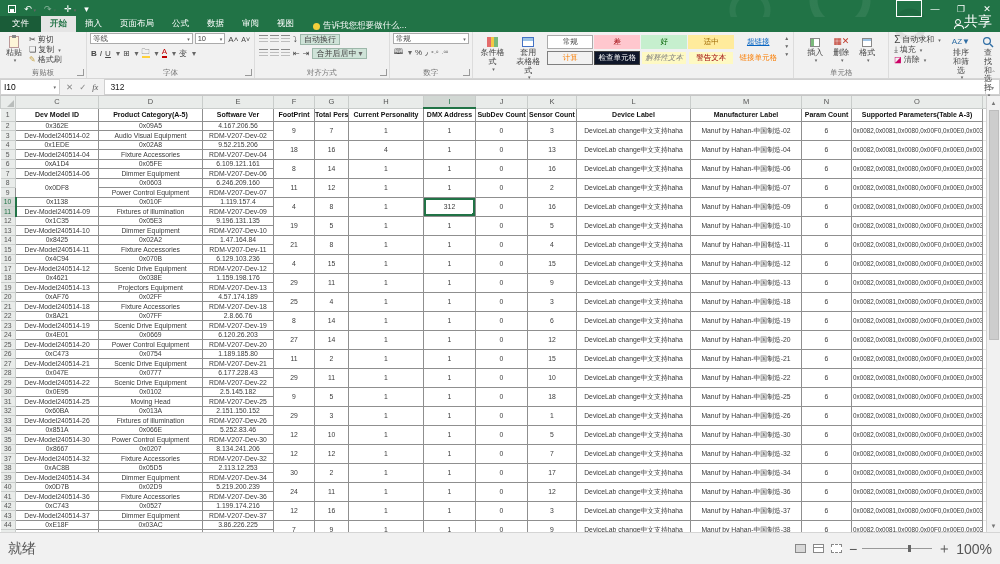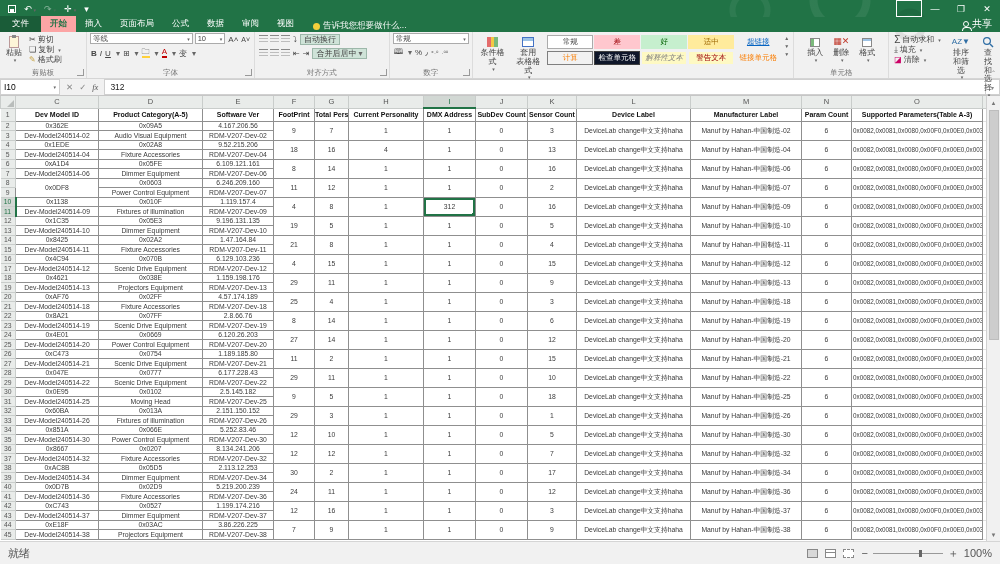--- a/index.html
+++ b/index.html
@@ -20,24 +20,24 @@
   .dim { opacity:.45; }
   .title-text { position:absolute; left:0; right:0; text-align:center; font-size:9px; pointer-events:none; }
   .winbtns { margin-left:auto; display:flex; align-items:center; height:100%; z-index:2; }
   .winbtns span { width:26px; height:100%; display:flex; align-items:center; justify-content:center; font-size:9px; cursor:pointer; }
   .ribbonopt { width:10px; height:7px; border:1px solid #fff; display:inline-block; }
 
   
   .tabrow { height:15px; background:#217346; display:flex; align-items:flex-end; flex:0 0 auto; position:relative; }
   .rtab { color:#fff; font-size:8.5px; padding:2px 9px 2px; cursor:pointer; }
   .rtab.file { background:#1a5c38; padding:2px 12px; }
-  .rtab.active { background:#fca5a5; color:#217346; font-weight:bold; }
+  .rtab.active { background:#e5e5e5; color:#217346; font-weight:bold; }
   .tellme { color:#fff; font-size:8.5px; display:flex; align-items:center; gap:3px; margin-left:10px; opacity:.95; cursor:pointer; }
   .bulb { width:7px; height:7px; border-radius:50%; background:#ffd43b; display:inline-block; }
-  .share { position:absolute; right:8px; bottom:1px; color:#fff; font-size:10px; display:flex; gap:3px; align-items:center; cursor:pointer; }
+  .share { position:absolute; right:8px; bottom:1px; color:#fff; font-size:14px; display:flex; gap:3px; align-items:center; cursor:pointer; }
   .person { width:6px; height:6px; border-radius:50%; border:1px solid #fff; display:inline-block; position:relative; }
   .person::after { content:""; position:absolute; top:5px; left:-2px; width:8px; height:3px; border:1px solid #fff; border-bottom:none; border-radius:4px 4px 0 0; }
 
   
   .ribbon { height:47px; background:#f1f1f1; border-bottom:1px solid #d5d5d5; display:flex; flex:0 0 auto; font-size:8px; color:#444; }
   .rgroup { display:flex; flex-direction:column; border-right:1px solid #dcdcdc; padding:1px 3px 0; position:relative; }
   .rgroup-body { flex:1; display:flex; align-items:flex-start; gap:2px; }
   .rgroup-label { height:11px; text-align:center; font-size:7.5px; color:#777; display:flex; align-items:center; justify-content:center; gap:4px; }
   .launcher { width:7px; height:7px; border:1px solid #999; border-top:none; border-left:none; font-size:5px; color:#999; position:absolute; right:2px; bottom:2px; cursor:pointer; }
   .bigbtn { display:flex; flex-direction:column; align-items:center; justify-content:flex-start; padding:2px 3px; cursor:pointer; text-align:center; line-height:1.1; }
@@ -98,21 +98,21 @@
   
   .sheetbar { height:15px; background:#f1f1f1; border-top:1px solid #c6c6c6; display:flex; align-items:stretch; flex:0 0 auto; font-size:8.5px; position:relative; }
   .tabnav { display:flex; align-items:center; gap:4px; padding:0 6px; color:#999; font-size:7px; }
   .sheettab { background:#fff; color:#217346; font-weight:bold; padding:0 12px; display:flex; align-items:center; border:1px solid #c6c6c6; border-top:none; border-bottom:2px solid #217346; cursor:pointer; }
   .addsheet { display:flex; align-items:center; justify-content:center; width:18px; color:#666; font-size:10px; cursor:pointer; }
   .hscroll { position:absolute; right:14px; top:2px; bottom:2px; left:690px; display:flex; align-items:center; }
   .hthumb { height:9px; background:#cdcdcd; border:1px solid #bdbdbd; flex:0 0 270px; cursor:grab; }
   .harr { font-size:6px; color:#777; padding:0 3px; cursor:pointer; }
 
   
-  .statusbar { height:23px; background:#f1f1f1; border-top:1px solid #d5d5d5; display:flex; align-items:center; font-size:11px; color:#555; flex:0 0 auto; }
+  .statusbar { height:32px; background:#f1f1f1; border-top:1px solid #d5d5d5; display:flex; align-items:center; font-size:14px; color:#555; flex:0 0 auto; }
   .statusmode { padding-left:8px; }
   .statusright { margin-left:auto; display:flex; align-items:center; gap:7px; padding-right:8px; }
   .viewicon { width:11px; height:9px; border:1px solid #888; display:inline-block; cursor:pointer; background:#fff; }
   .viewicon.active { background:#d8d8d8; }
   .vi2 { background:linear-gradient(#fff 2px,#888 2px,#888 3px,#fff 3px); }
   .zoomline { display:flex; align-items:center; gap:5px; }
   .ztrack { width:70px; height:1px; background:#999; position:relative; }
   .zthumb { position:absolute; left:46px; top:-3px; width:3px; height:7px; background:#666; cursor:grab; }
   .zpct { min-width:24px; text-align:right; }
 </style>

